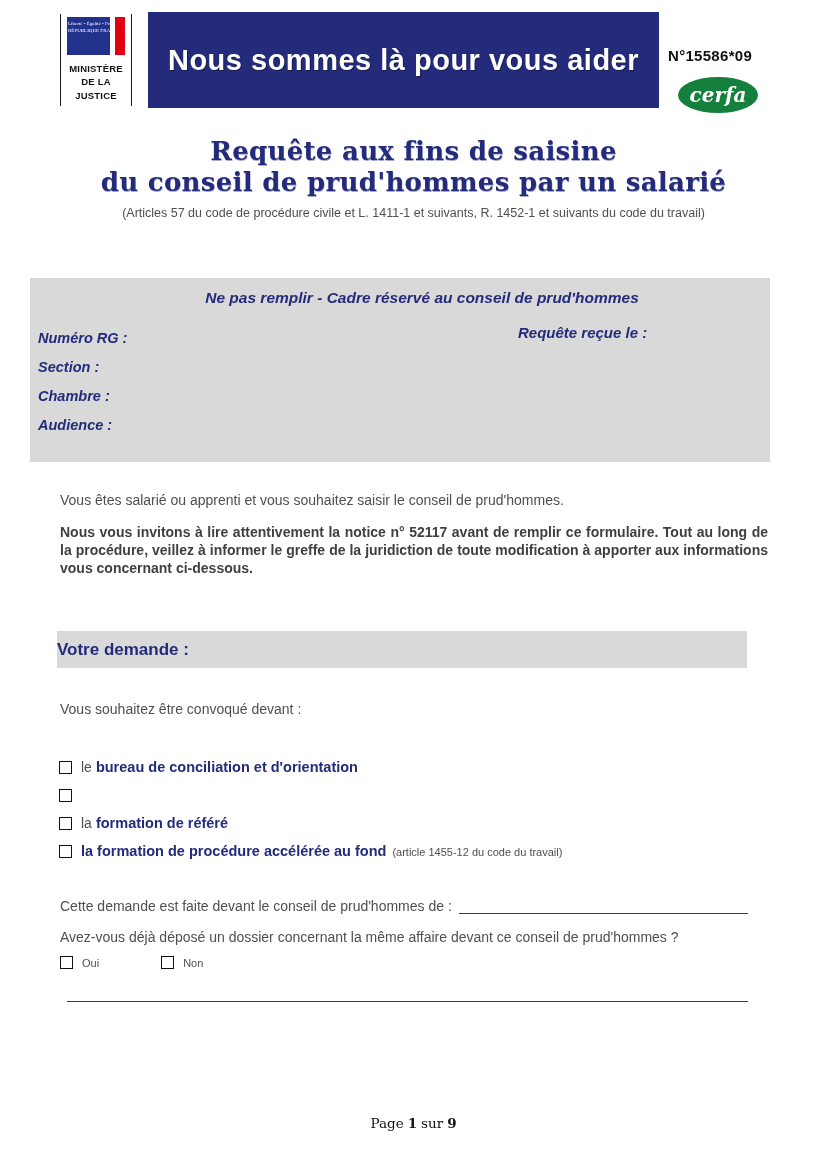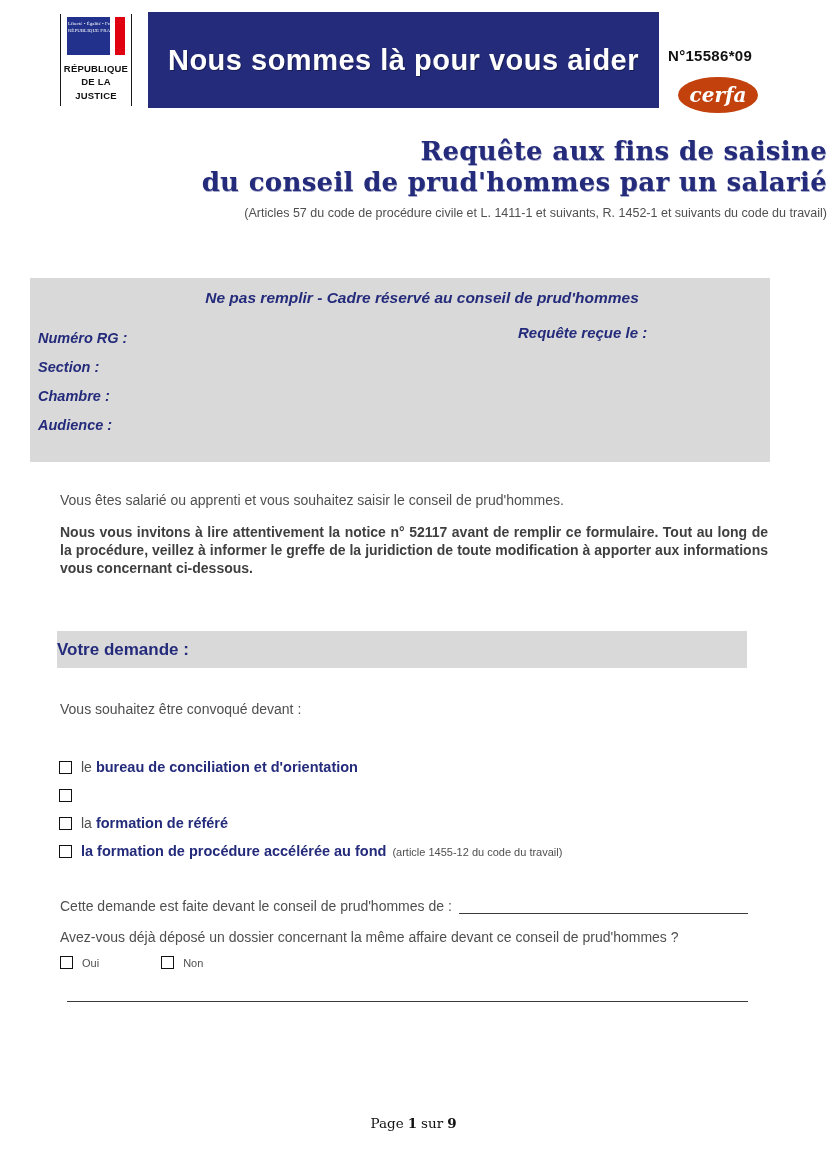--- a/index.html
+++ b/index.html
@@ -36,28 +36,28 @@
     background:var(--navy);display:flex;align-items:center;justify-content:center;
   }
   .banner-text{
     color:#fff;font-family:Liberation Sans, sans-serif;font-weight:bold;
     font-size:29px;letter-spacing:0.5px;text-shadow:1px 1px 0 rgba(0,0,0,0.35);
   }
 
   .form-number{position:absolute;left:668px;top:47px;font-weight:bold;color:#111;
     font-size:15px;letter-spacing:0.3px;}
   .cerfa{
-    position:absolute;left:678px;top:77px;width:80px;height:36px;background:#c2410c;
+    position:absolute;left:678px;top:77px;width:80px;height:36px;background:#15803d;
     border-radius:50%;display:flex;align-items:center;justify-content:center;
   }
   .cerfa-text{color:#fff;font-family:"DejaVu Serif",serif;font-style:italic;
     font-weight:bold;font-size:20px;}
 
   
-  .title-block{position:absolute;top:136px;left:0;width:100%;text-align:right;}
+  .title-block{position:absolute;top:136px;left:0;width:100%;text-align:center;}
   .title-line{font-family:"DejaVu Serif",serif;font-weight:bold;font-size:26px;
     color:var(--navy);line-height:1.18;letter-spacing:0.3px;
     text-shadow:0.5px 0.5px 0 rgba(36,43,123,0.4);}
   .subtitle{margin-top:9px;font-size:12.5px;color:var(--body);}
 
   
   .reserved-box{position:absolute;left:30px;top:278px;width:740px;height:184px;
     background:var(--box-gray);}
   .reserved-title{text-align:center;padding-top:11px;color:var(--navy);
     font-weight:bold;font-style:italic;font-size:15.5px;padding-left:44px;}
@@ -118,21 +118,21 @@
   <div class="ministry-logo">
     <div class="flag">
       <div class="flag-blue">
         <div>Liberté • Égalité • Fraternité</div>
         <div>RÉPUBLIQUE FRANÇAISE</div>
       </div>
       <div class="flag-white"></div>
       <div class="flag-red"></div>
     </div>
     <div class="ministry-name">
-      <div>RÉPUBLIQUE</div>
+      <div>MINISTÈRE</div>
       <div>DE LA JUSTICE</div>
     </div>
   </div>
 
   <div class="banner">
     <span class="banner-text">Nous sommes là pour vous aider</span>
   </div>
 
   <div class="form-number">N°15586*09</div>
 

